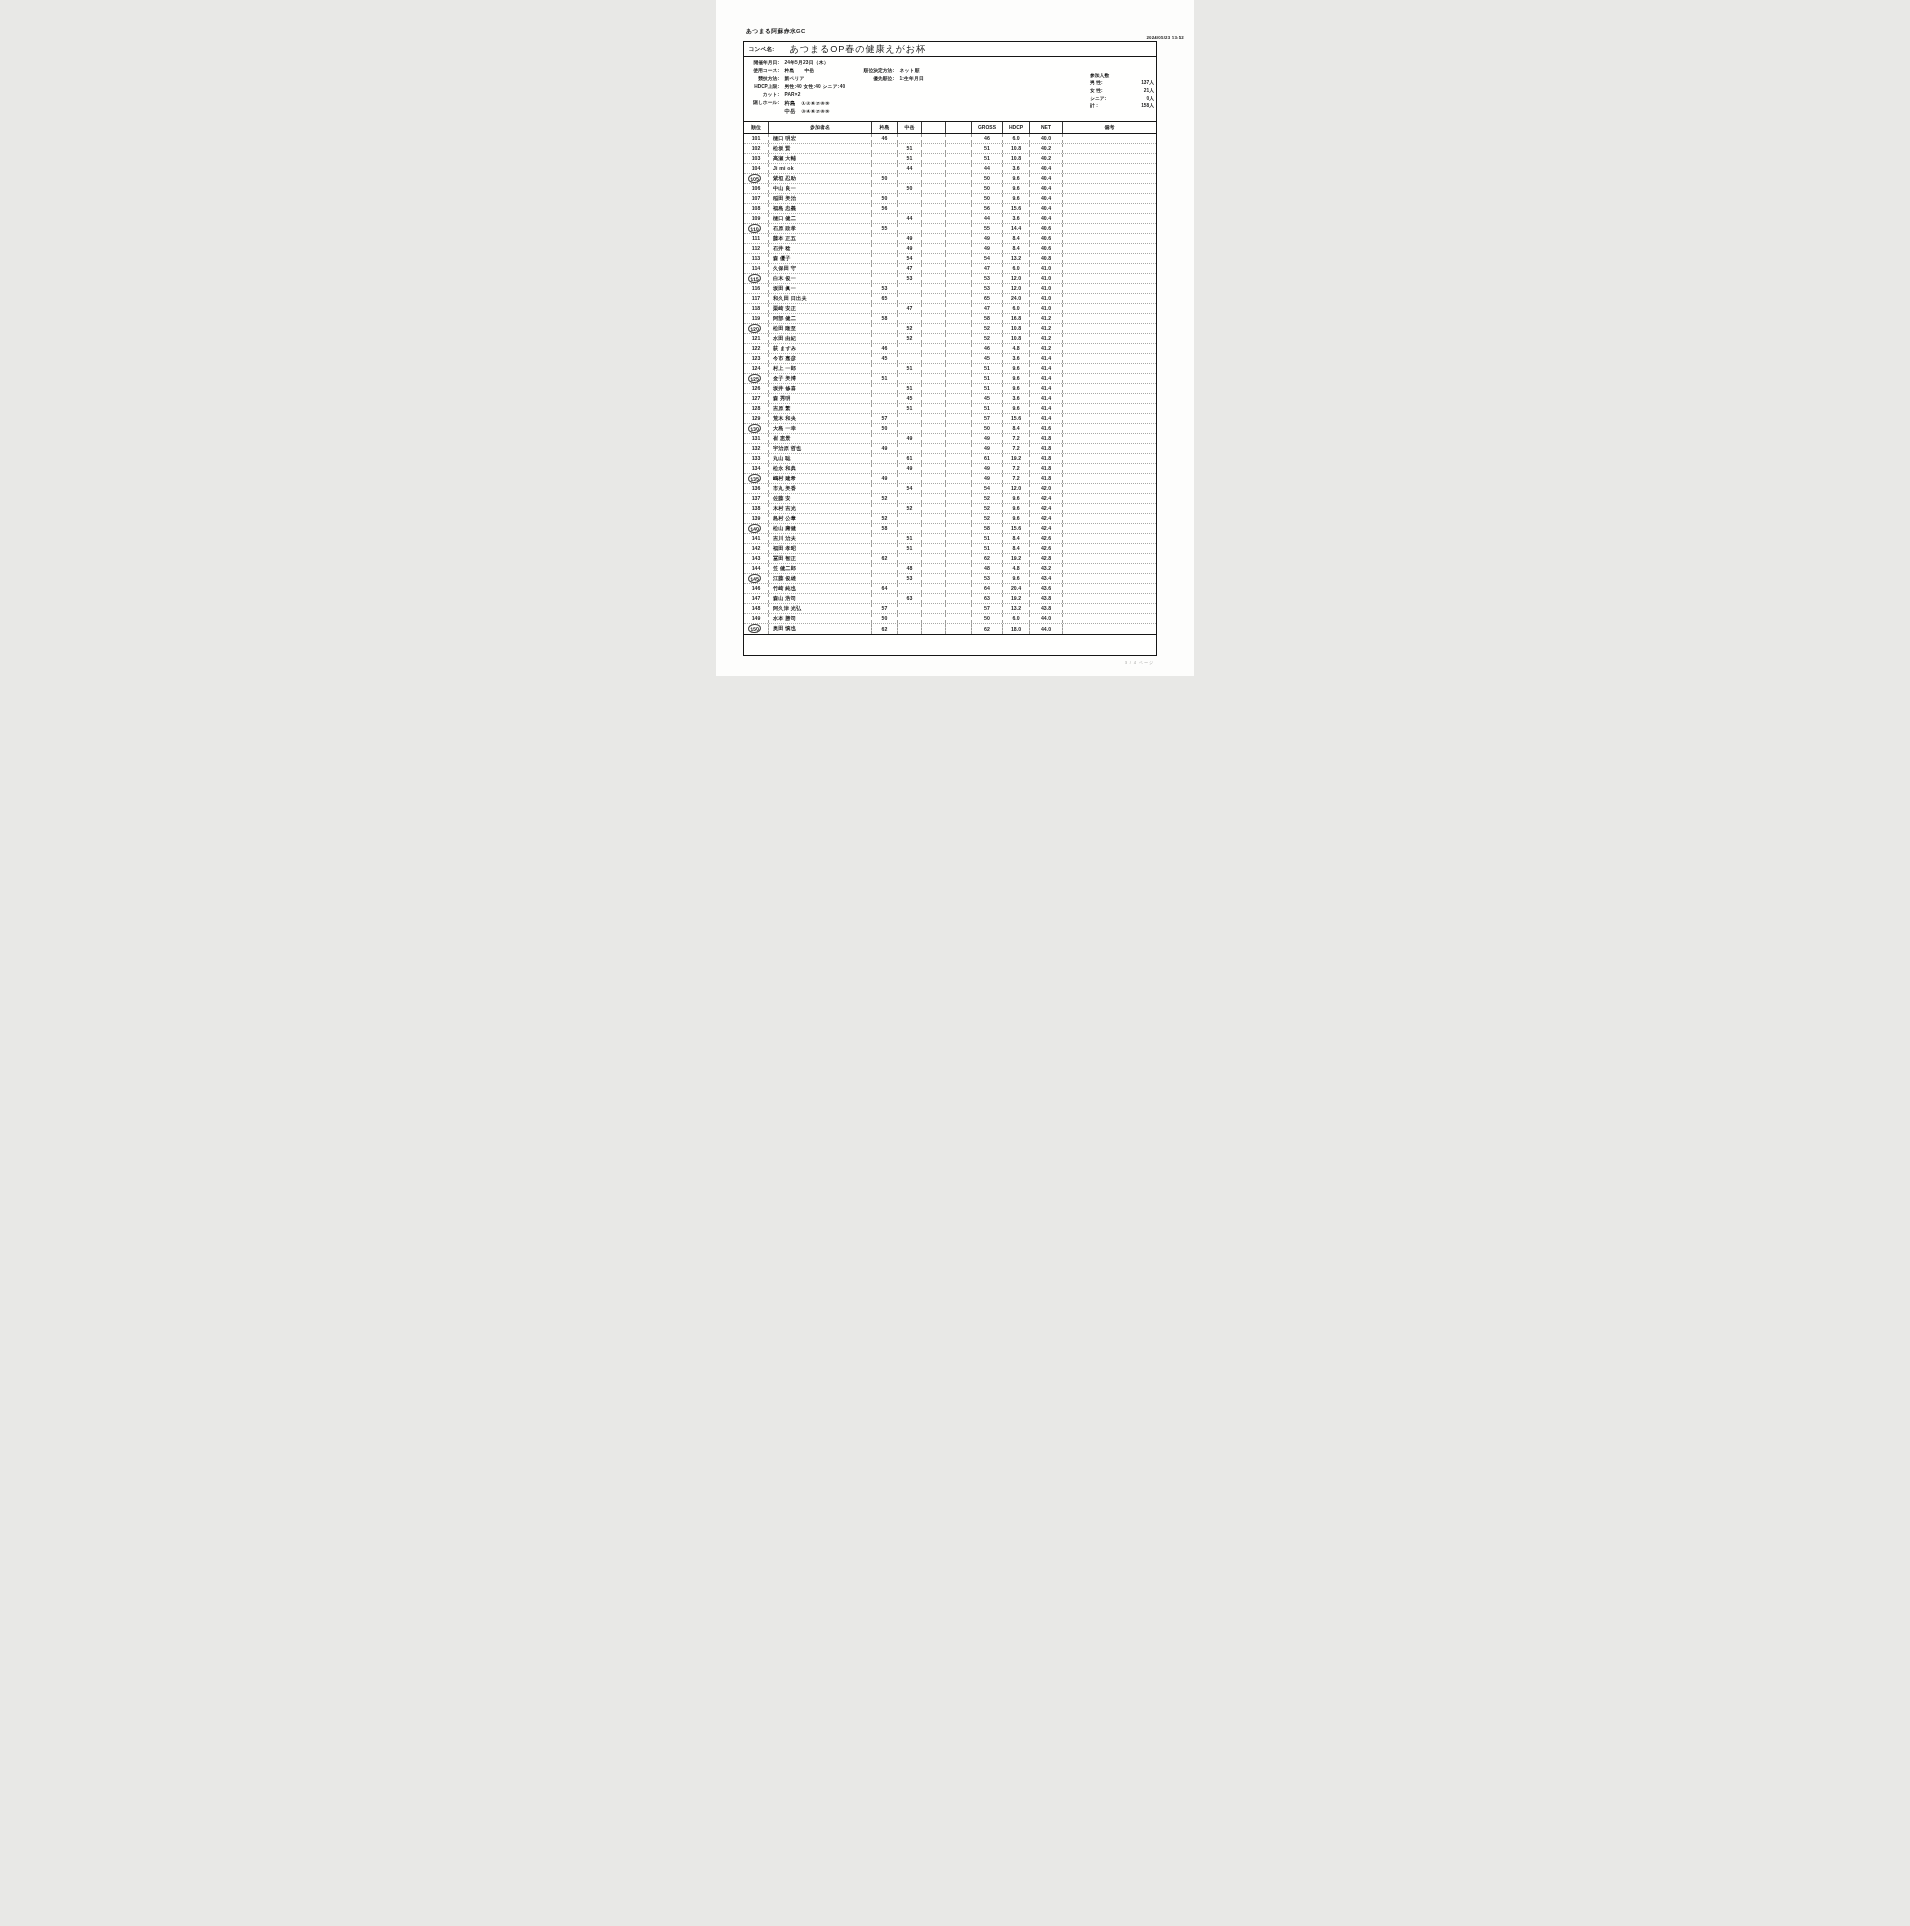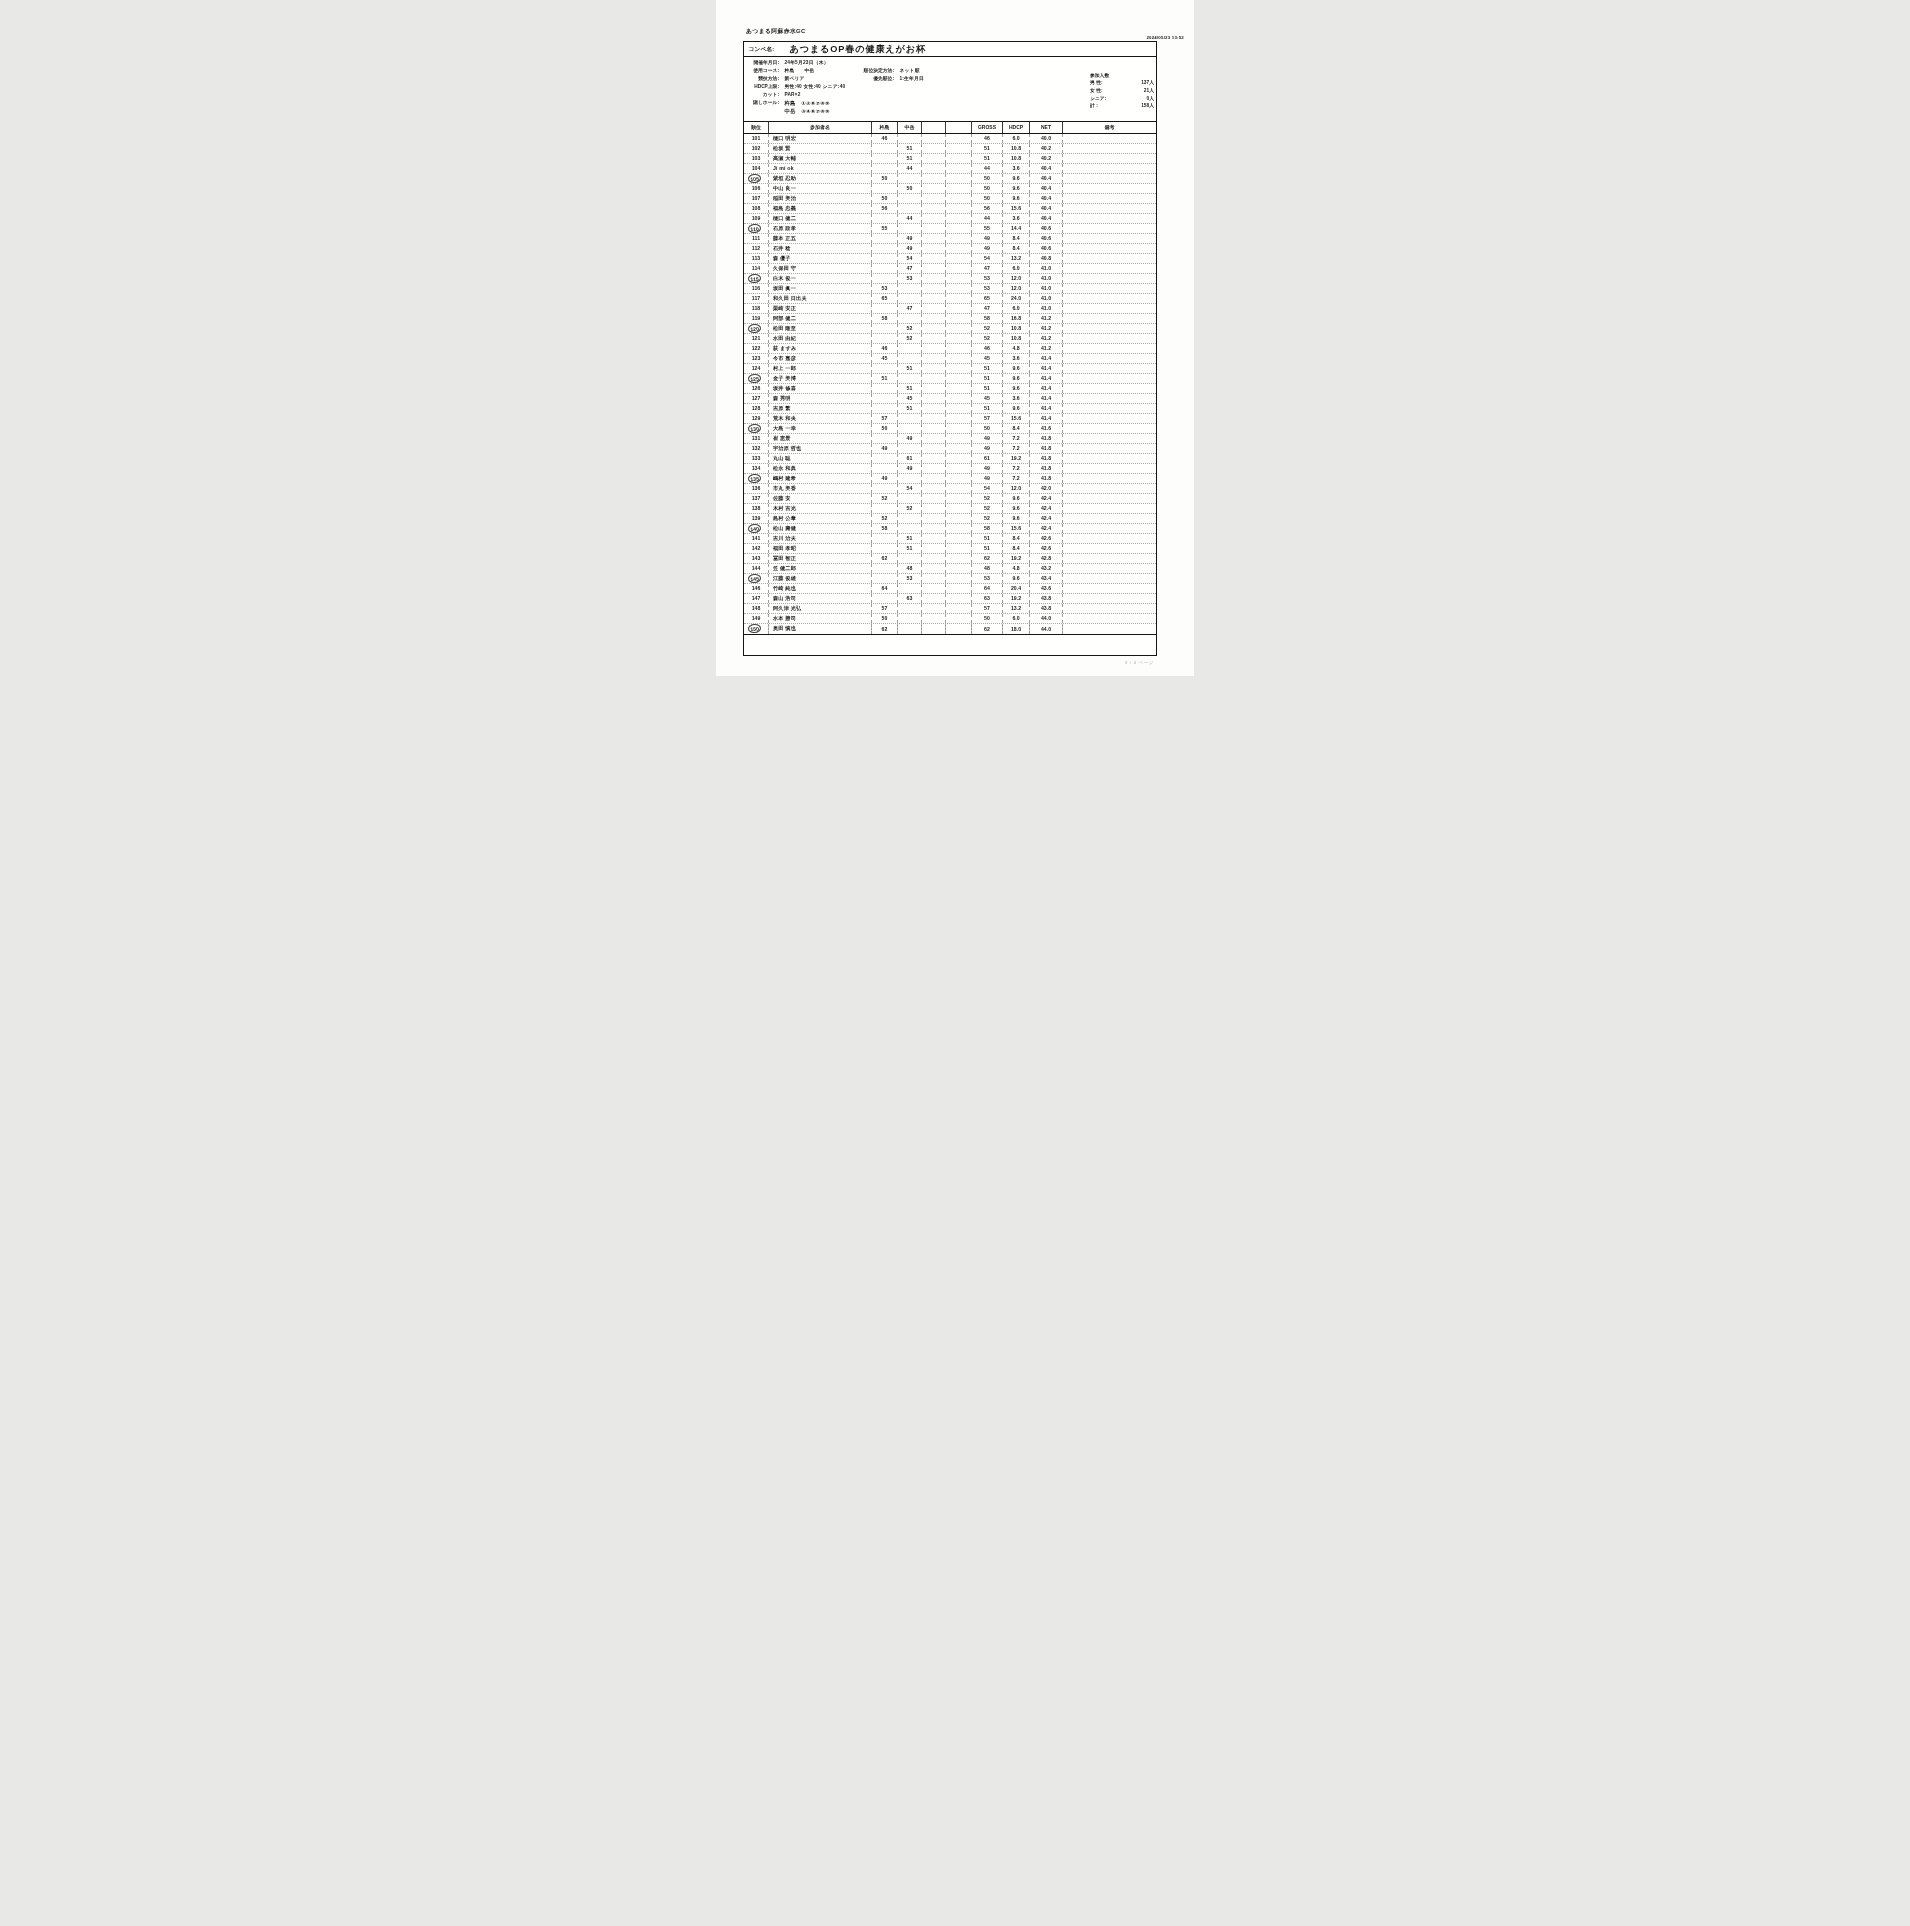--- a/index.html
+++ b/index.html
@@ -6,21 +6,21 @@
   body { background:#e8e8e6; font-family:"Liberation Sans","DejaVu Sans",sans-serif; color:#1b1b1b; }
   .page { position:relative; width:478px; height:676px; margin:0 auto; background:#fdfdfc; overflow:hidden; }
 
   .club-name { position:absolute; left:30px; top:27px; font-size:5.8px; font-weight:700; letter-spacing:0.4px; }
   .print-ts  { position:absolute; right:10px; top:35px; font-size:4.4px; font-weight:600; letter-spacing:0.2px; }
 
   .main-box { position:absolute; left:27px; top:41px; width:414px; border:0.8px solid #161616; background:#fffffe; }
 
   .comp-row { display:flex; align-items:center; height:15.4px; border-bottom:1.2px solid #161616; padding-left:4.6px; }
   .comp-label { font-size:5.8px; font-weight:700; }
-  .comp-name  { font-size:9.2px; font-weight:700; margin-left:15.4px; letter-spacing:0.8px; }
+  .comp-name  { font-size:9.2px; font-weight:400; margin-left:15.4px; letter-spacing:0.8px; }
 
   .meta-area { position:relative; height:64px; font-size:4.8px; font-weight:600; }
   .meta-left { position:absolute; left:0; top:1.9px; }
   .meta-row { display:flex; line-height:8px; }
   .meta-row .ml { width:35px; text-align:right; white-space:pre; }
   .meta-row .mv { margin-left:5.4px; letter-spacing:0.2px; }
   .meta-right { position:absolute; left:107px; top:10px; }
   .meta-right .meta-row .ml { width:43px; }
   .hole-circles { letter-spacing:0.4px; font-size:5.4px; }
 

